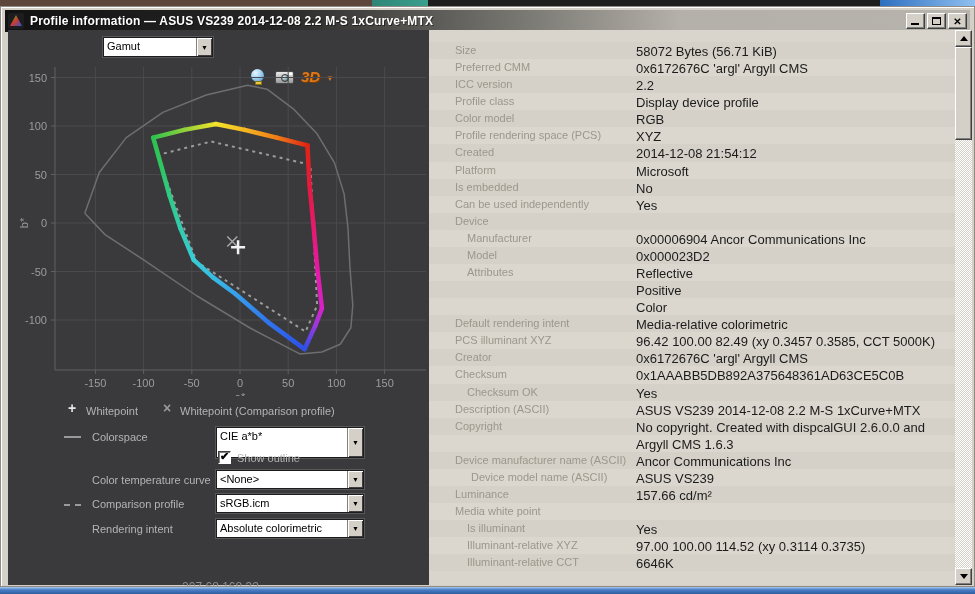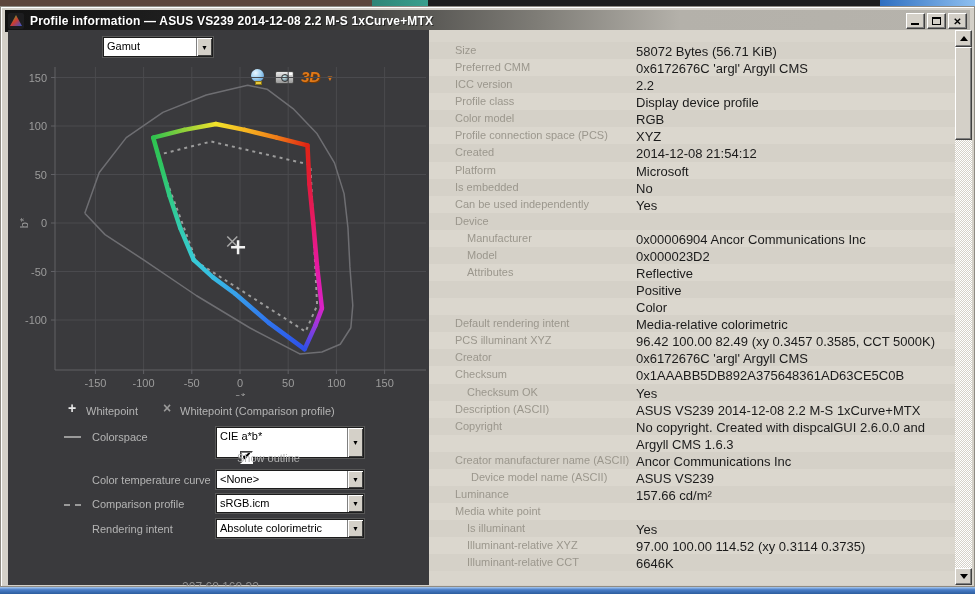--- a/index.html
+++ b/index.html
@@ -28,21 +28,21 @@
   .winbtn { width:19px; height:16px; background:#d4d0c8;
             border-top:1px solid #fff; border-left:1px solid #fff;
             border-right:1px solid #404040; border-bottom:1px solid #404040;
             box-shadow: inset -1px -1px 0 #808080; position:relative;
             display:flex; align-items:center; justify-content:center;
             font-size:10px; font-weight:bold; color:#000; }
   .glyph-min { position:absolute; left:4px; bottom:3px; width:8px; height:2px; background:#000; }
   .glyph-max { width:9px; height:8px; border:1px solid #000; border-top:2px solid #000; }
 
   
-  #left-panel { left:8px; top:30px; width:421px; height:555px; background:#3a3a3d;padding-left:22px; }
+  #left-panel { left:8px; top:30px; width:421px; height:555px; background:#3a3a3d; }
   .dk-label { color:#b4b4b4; font-size:11px; }
   .xpselect { position:absolute; background:#fff; border:1px solid #1c1c1c;
               box-shadow:0 0 0 1px #585858; display:flex; align-items:stretch; }
   .xpselect .val { flex:1; font-size:11px; color:#000; padding:2px 3px 0 3px; white-space:nowrap; overflow:hidden; }
   .xpselect .arrowbox { width:16px; background:#d4d0c8; border-left:1px solid #808080;
               box-shadow: inset 1px 1px 0 #fff, inset -1px -1px 0 #404040;
               display:flex; align-items:center; justify-content:center;
               font-size:7px; color:#000; }
   .checkbox { width:13px; height:13px; background:#fff; border-top:1px solid #404040; border-left:1px solid #404040;
               border-right:1px solid #fff; border-bottom:1px solid #fff;
@@ -352,21 +352,21 @@
       </div>
       <div class="info-row">
         <span class="info-label" style="left: 26px;">Profile class</span>
         <span class="info-value">Display device profile</span>
       </div>
       <div class="info-row">
         <span class="info-label" style="left: 26px;">Color model</span>
         <span class="info-value">RGB</span>
       </div>
       <div class="info-row">
-        <span class="info-label" style="left: 26px;">Profile connection space (PCS)</span>
+        <span class="info-label" style="left: 26px;">Profile rendering space (PCS)</span>
         <span class="info-value">XYZ</span>
       </div>
       <div class="info-row">
         <span class="info-label" style="left: 26px;">Created</span>
         <span class="info-value">2014-12-08 21:54:12</span>
       </div>
       <div class="info-row">
         <span class="info-label" style="left: 26px;">Platform</span>
         <span class="info-value">Microsoft</span>
       </div>
@@ -428,21 +428,21 @@
       </div>
       <div class="info-row">
         <span class="info-label" style="left: 26px;">Copyright</span>
         <span class="info-value">No copyright. Created with dispcalGUI 2.6.0.0 and</span>
       </div>
       <div class="info-row">
         <span class="info-label" style="left: 26px;"></span>
         <span class="info-value">Argyll CMS 1.6.3</span>
       </div>
       <div class="info-row">
-        <span class="info-label" style="left: 26px;">Creator manufacturer name (ASCII)</span>
+        <span class="info-label" style="left: 26px;">Device manufacturer name (ASCII)</span>
         <span class="info-value">Ancor Communications Inc</span>
       </div>
       <div class="info-row">
         <span class="info-label" style="left: 42px;">Device model name (ASCII)</span>
         <span class="info-value">ASUS VS239</span>
       </div>
       <div class="info-row">
         <span class="info-label" style="left: 26px;">Luminance</span>
         <span class="info-value">157.66 cd/m²</span>
       </div>

